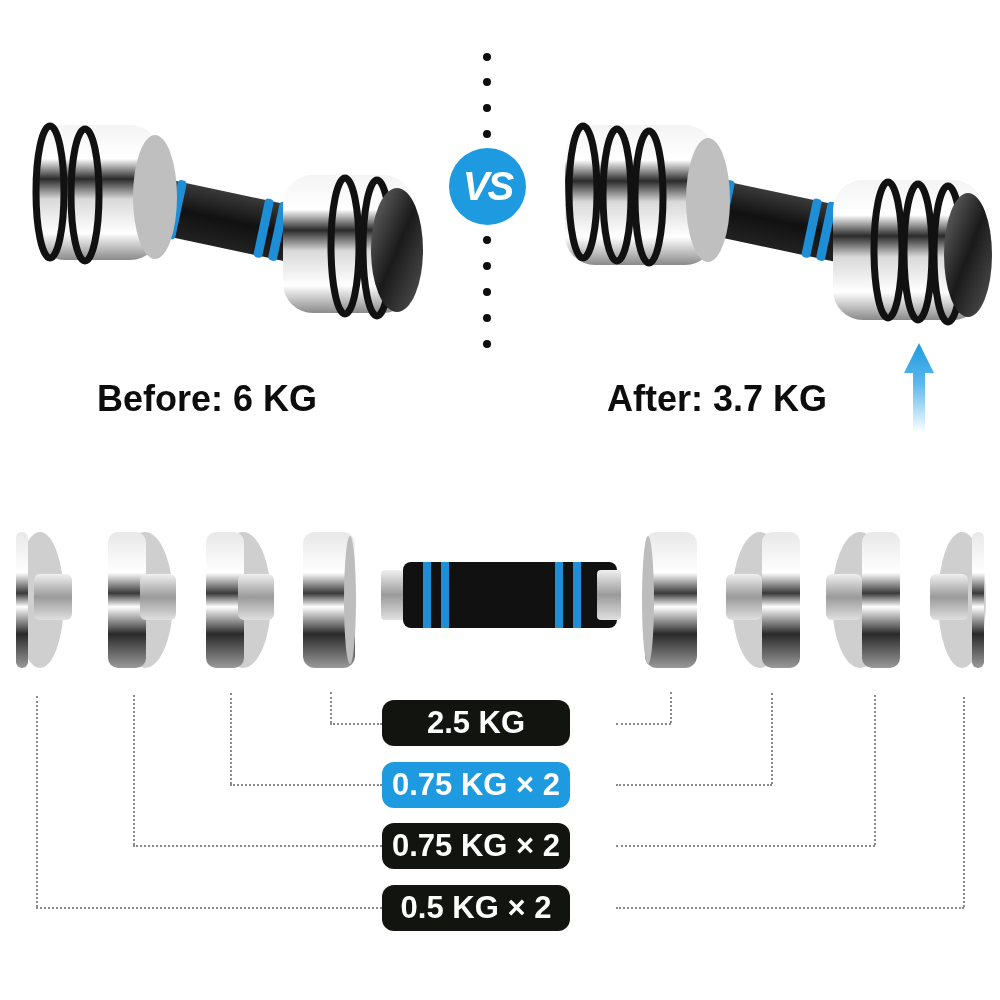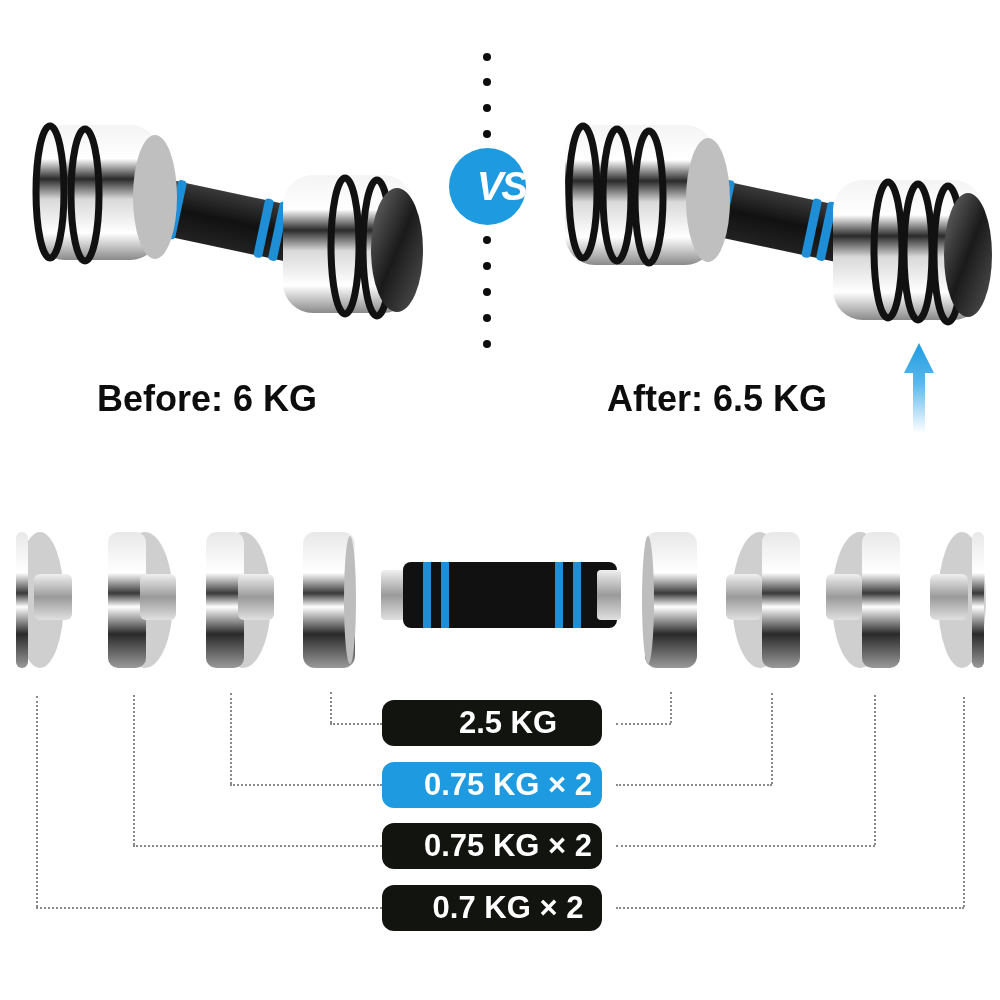--- a/index.html
+++ b/index.html
@@ -1,28 +1,28 @@
 <!DOCTYPE html>
 <html><head>
 <meta charset="utf-8">
 <style>
   html, body { margin: 0; padding: 0; background: #ffffff; }
   body { width: 1000px; height: 1000px; position: relative; overflow: hidden;
          font-family: "Liberation Sans", "DejaVu Sans", sans-serif; }
   .vdot { position: absolute; width: 8px; height: 8px; border-radius: 50%; background: #0d0d0d; }
   .vs-circle { position: absolute; left: 449px; top: 148px; width: 77px; height: 77px; border-radius: 50%;
-               display: flex; align-items: center; justify-content: flex-end; color: #fff;
+               display: flex; align-items: center; justify-content: center; color: #fff;
                font-weight: 900; font-size: 40px; letter-spacing: -2px; font-style: italic; }
   .caption { position: absolute; font-weight: 700; font-size: 36px; color: #0d0d0d; white-space: nowrap; }
   .arrow { position: absolute; left: 904px; top: 343px; width: 30px; height: 90px; }
   .dumbbell { position: absolute; }
   .plate-row { position: absolute; left: 0; top: 520px; width: 1000px; height: 160px; }
   .label-pill { position: absolute; left: 382px; width: 188px; height: 46px; border-radius: 12px;
                 display: flex; align-items: center; justify-content: center;
-                color: #fff; font-weight: 700; font-size: 31px; white-space: nowrap; padding-left: 32px; }
+                color: #fff; font-weight: 700; font-size: 31px; white-space: nowrap; }
   .dotline-h { position: absolute; height: 0; border-top: 2px dotted #8a8a8a; }
   .dotline-v { position: absolute; width: 0; border-left: 2px dotted #8a8a8a; }
 </style>
 </head>
 <body>
 
 <div>
   <div class="vdot" style="left:483px;top:53px"></div>
   <div class="vdot" style="left:483px;top:78px"></div>
   <div class="vdot" style="left:483px;top:104px"></div>
@@ -101,21 +101,21 @@
   <g>
     <rect x="280" y="80" width="150" height="140" rx="30" fill="url(#chromeV)"></rect>
     <ellipse cx="335" cy="150" rx="14" ry="68" fill="none" stroke="#111" stroke-width="7"></ellipse>
     <ellipse cx="365" cy="152" rx="14" ry="68" fill="none" stroke="#111" stroke-width="7"></ellipse>
     <ellipse cx="395" cy="154" rx="14" ry="68" fill="none" stroke="#111" stroke-width="7"></ellipse>
     <ellipse cx="415" cy="155" rx="24" ry="62" fill="url(#faceG)"></ellipse>
   </g>
 </svg>
 
 <div class="caption" style="left:97px;top:378px">Before: 6 KG</div>
-<div class="caption" style="left:607px;top:378px">After: 6.5 KG</div>
+<div class="caption" style="left:607px;top:378px">After: 3.7 KG</div>
 
 <svg class="arrow" viewBox="0 0 30 90">
   <defs>
     <linearGradient id="arrowG" x1="0" y1="0" x2="0" y2="1">
       <stop offset="0" stop-color="#1e9be0"></stop>
       <stop offset="0.45" stop-color="#5ab8ec"></stop>
       <stop offset="1" stop-color="#ffffff"></stop>
     </linearGradient>
   </defs>
   <polygon points="15,0 30,30 21,30 21,90 9,90 9,30 0,30" fill="url(#arrowG)"></polygon>
@@ -215,14 +215,14 @@
 <div class="label-pill" style="top:700px;background:#121410">
   <span>2.5 KG</span>
 </div>
 <div class="label-pill" style="top:762px;background:#1e9be0">
   <span>0.75 KG × 2</span>
 </div>
 <div class="label-pill" style="top:823px;background:#121410">
   <span>0.75 KG × 2</span>
 </div>
 <div class="label-pill" style="top:885px;background:#121410">
-  <span>0.7 KG × 2</span>
+  <span>0.5 KG × 2</span>
 </div>
 
 </body></html>

